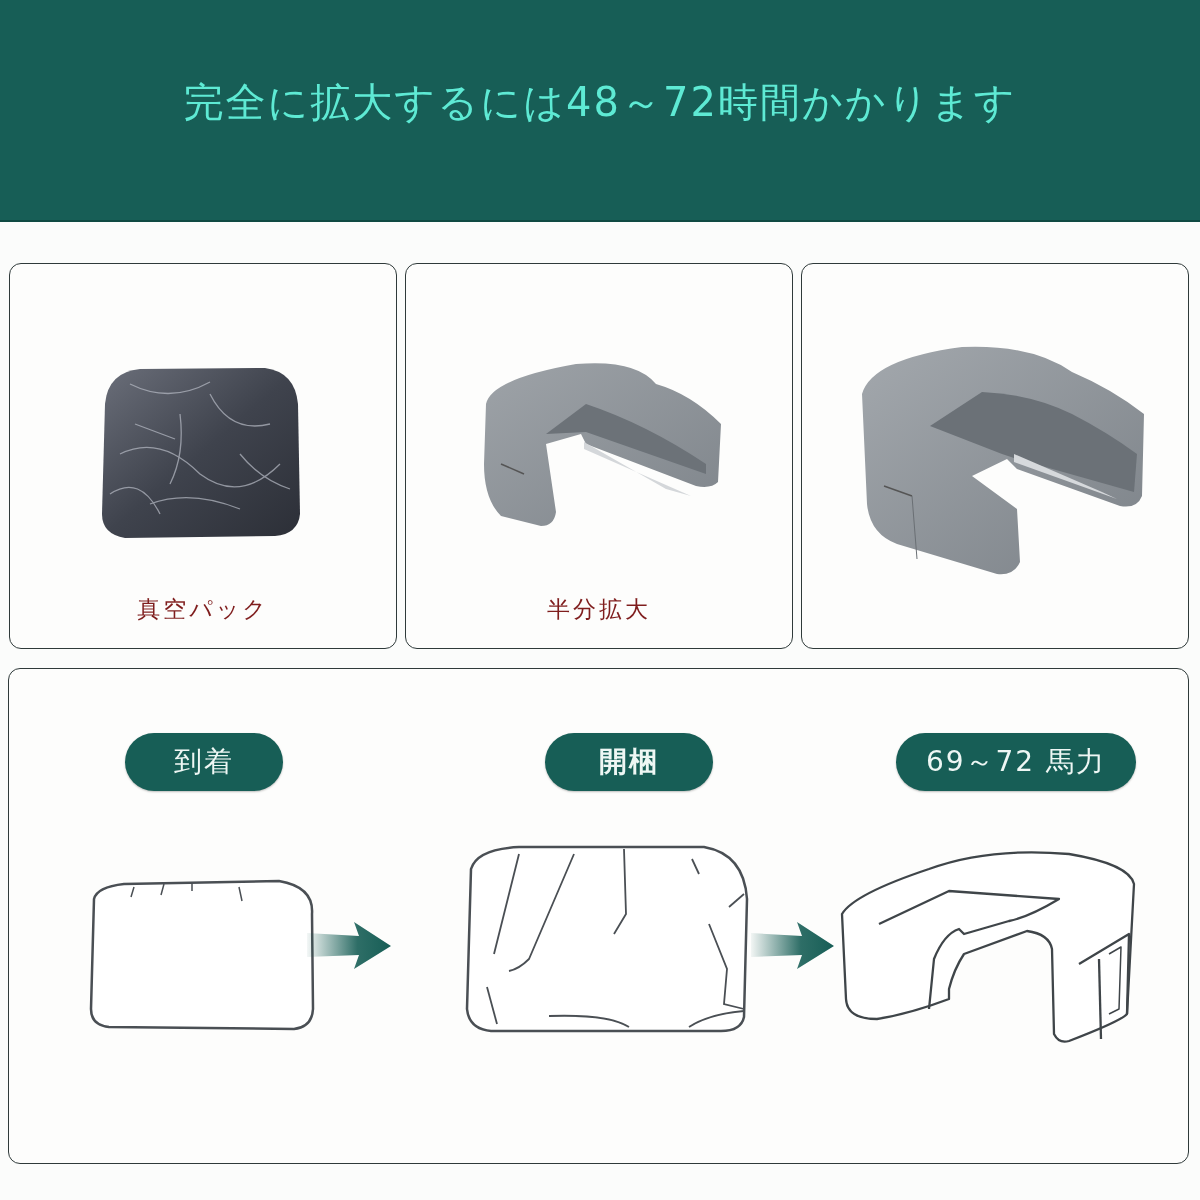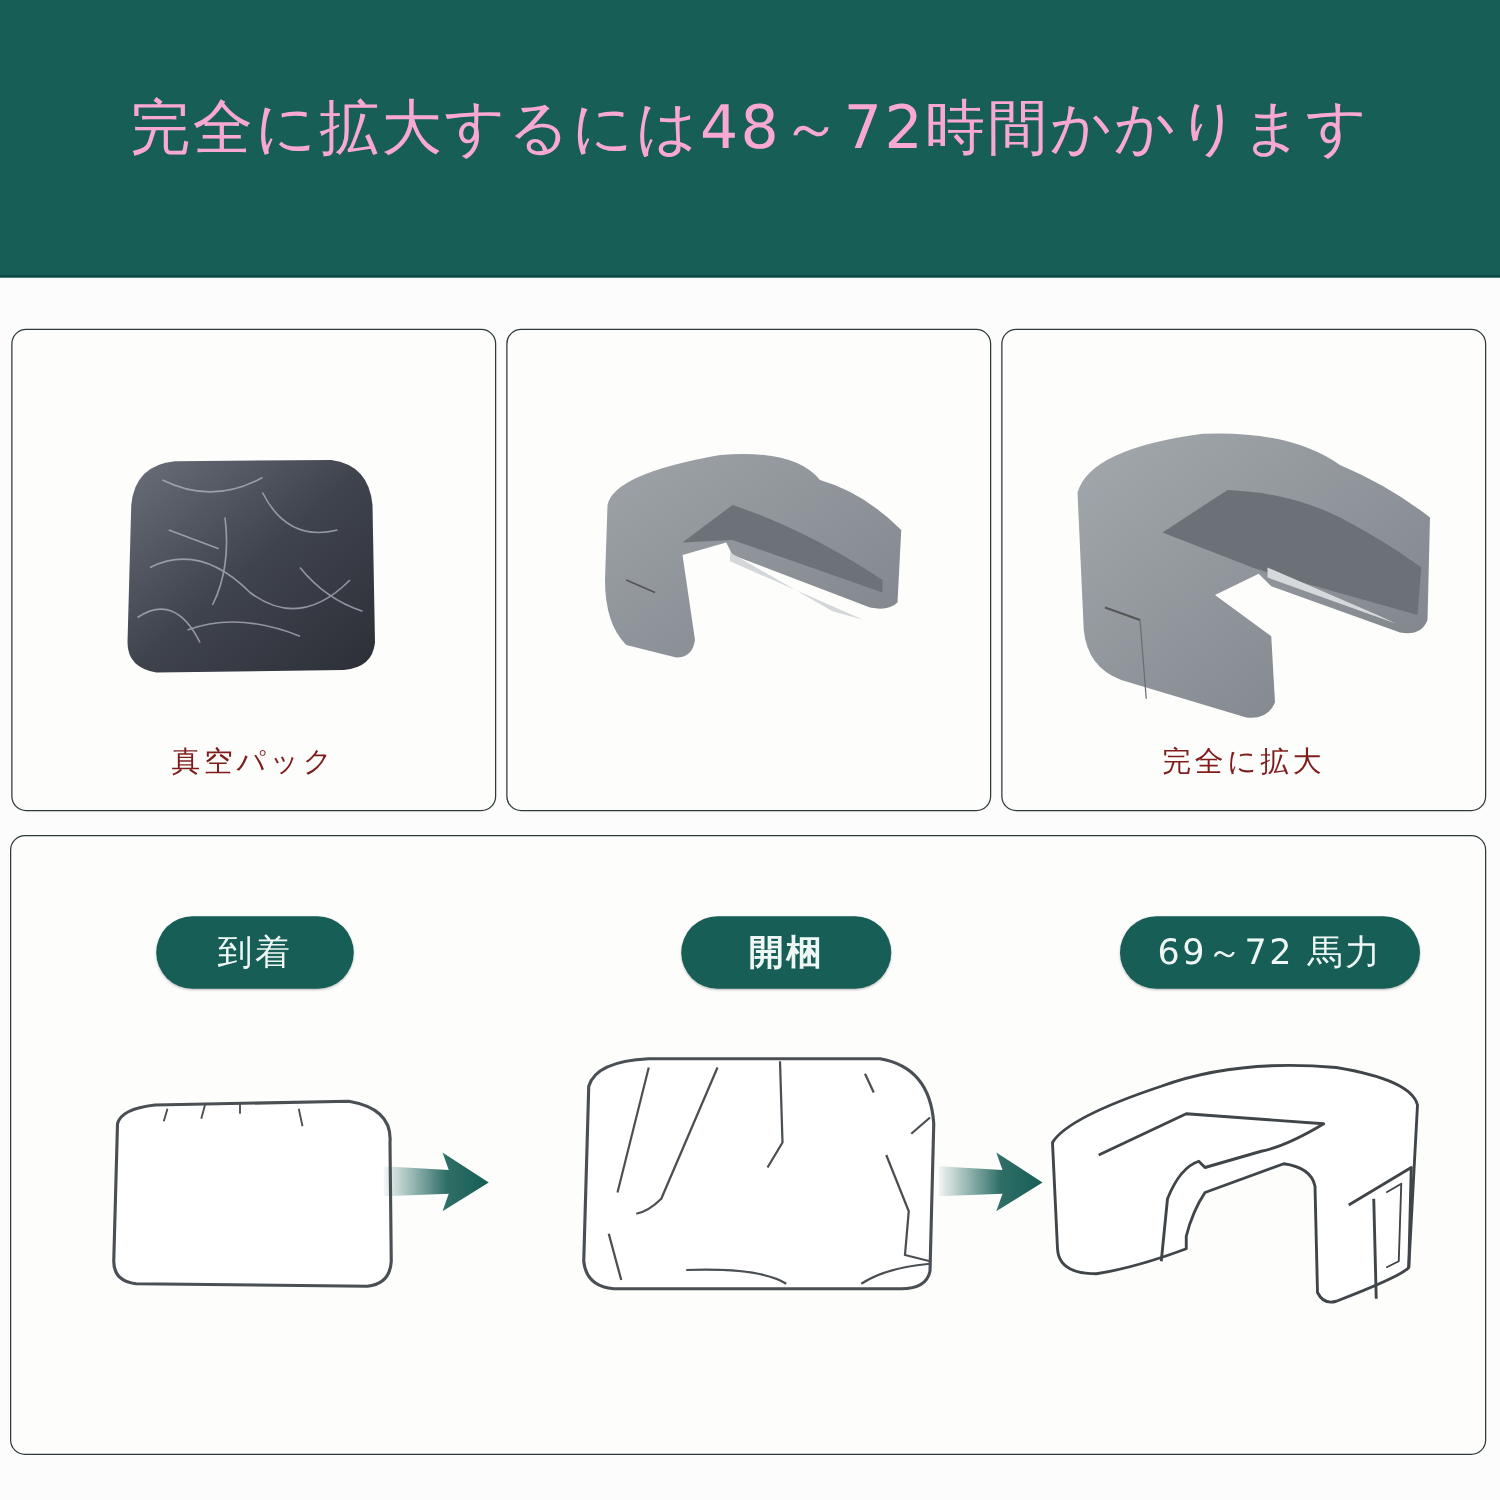--- a/index.html
+++ b/index.html
@@ -9,21 +9,21 @@
     font-family: "DejaVu Sans", "Liberation Sans", sans-serif;
     position: relative;
   }
   .banner {
     position: absolute; left: 0; top: 0; width: 1200px; height: 222px;
     background: #175e56;
     display: flex; align-items: center; justify-content: center;
     border-bottom: 2px solid #0f4a43;
   }
   .banner-title {
-    color: #f9a8d4; font-size: 48px; letter-spacing: 2px;
+    color: #5eead4; font-size: 40px; letter-spacing: 2px;
     transform: translateY(-8px);
     text-align: center;
   }
   .card {
     position: absolute; top: 263px; width: 388px; height: 386px;
     border: 1.5px solid #2f3a3a; border-radius: 12px;
     background: #fdfdfc;
   }
   .card .label {
     position: absolute; left: 0; right: 0; top: 330px;
@@ -81,37 +81,37 @@
       <linearGradient id="half" x1="0" y1="0" x2="1" y2="1">
         <stop offset="0" stop-color="#9ea3a8"></stop>
         <stop offset="1" stop-color="#7f858b"></stop>
       </linearGradient>
     </defs>
     <path d="M80,140 Q85,115 170,100 Q230,95 250,120 Q285,130 315,160 L312,218 Q305,225 290,222 L180,180 L175,170 L140,180 L150,248 Q148,262 135,262 L95,252 Q78,235 78,200 Z" fill="url(#half)"></path>
     <path d="M140,170 L180,140 Q210,150 240,165 Q270,180 300,200 L300,210 L180,168 Z" fill="#6c7278"></path>
     <path d="M178,178 L260,225 L285,232 L178,185 Z" fill="#d4d7da"></path>
     <path d="M95,200 L118,210" stroke="#555" stroke-width="1.5"></path>
   </svg>
+  <div class="label">半分拡大</div>
 </div>
 
 <div class="card" style="left:801px;">
   <svg width="388" height="386">
     <defs>
       <linearGradient id="full" x1="0" y1="0" x2="1" y2="1">
         <stop offset="0" stop-color="#a3a8ad"></stop>
         <stop offset="1" stop-color="#7c8288"></stop>
       </linearGradient>
     </defs>
     <path d="M60,130 Q70,95 160,83 Q230,80 270,108 Q310,125 342,150 L340,232 Q335,245 318,242 L215,205 L205,195 L170,212 L215,245 L218,298 Q212,312 195,310 L95,280 Q68,270 65,240 Z" fill="url(#full)"></path>
     <path d="M128,162 L180,128 Q230,130 270,150 Q305,168 335,190 L332,228 L215,195 L200,190 Z" fill="#6b7177"></path>
     <path d="M212,190 L300,228 L315,235 L212,198 Z" fill="#d6d9dc"></path>
     <path d="M82,222 L110,232" stroke="#555" stroke-width="1.5"></path>
     <path d="M110,232 L115,295" stroke="#6a6f74" stroke-width="1"></path>
   </svg>
-  <div class="label">完全に拡大</div>
 </div>
 
 <div class="steps">
   <div class="pill" style="left:116px; top:64px; width:158px;">到着</div>
   <div class="pill" style="left:536px; top:64px; width:168px;font-weight:bold;">開梱</div>
   <div class="pill" style="left:887px; top:64px; width:240px;">69～72 馬力</div>
 
   <svg width="1181" height="496">
     <defs>
       <linearGradient id="arrowGrad" x1="0" y1="0" x2="1" y2="0">

